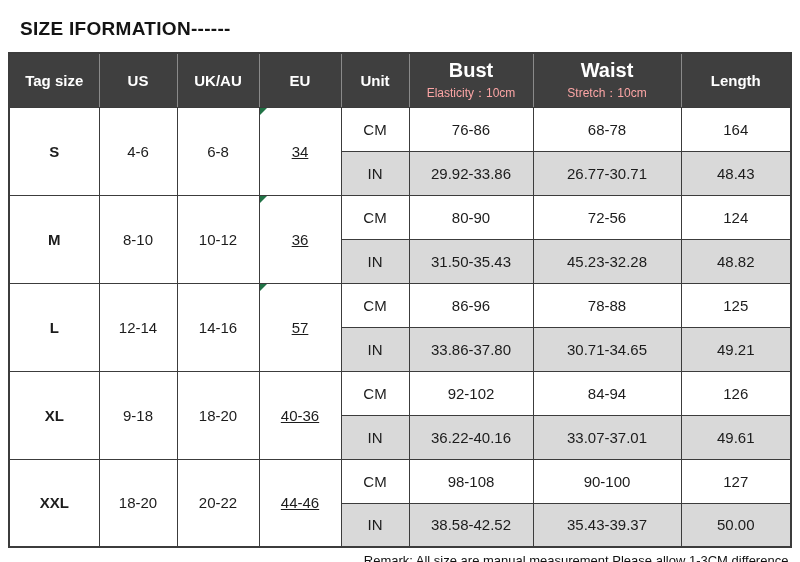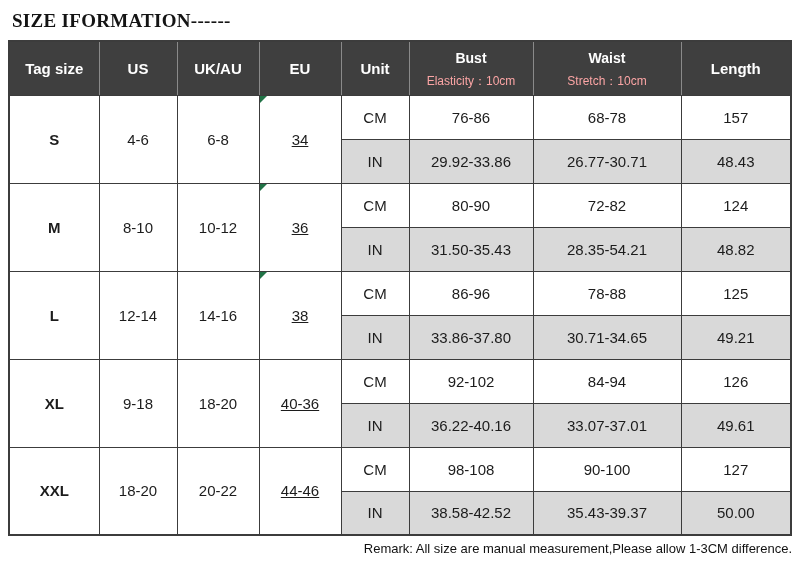--- a/index.html
+++ b/index.html
@@ -15,24 +15,23 @@
   html, body { margin: 0; padding: 0; }
   body {
     width: 800px; height: 562px; background: #ffffff;
     font-family: "Liberation Sans", sans-serif;
     color: var(--text);
     overflow: hidden;
   }
   .page { position: relative; width: 800px; height: 562px; }
 
   .title {
-    margin: 4px; padding: 6px 0 0 8px;
+    margin: 12px; padding: 6px 0 0 8px;
     font-size: 19px; font-weight: bold; color: #141414;
     letter-spacing: 0.3px;
-    font-family: Liberation Serif, serif;
   }
 
   table.size-chart {
     border-collapse: collapse;
     table-layout: fixed;
     margin: 8px 0 0 8px;
     width: 784px;
     border: 2px solid var(--border);
   }
   col.c-tag    { width: 90px; }
@@ -60,21 +59,21 @@
     font-weight: bold;
     height: 54px;
     border-left: 1px solid var(--header-divider);
     border-right: 1px solid var(--header-divider);
     border-top: 2px solid var(--border);
     border-bottom: 1px solid var(--border);
   }
   thead th:first-child { border-left: 2px solid var(--border); }
   thead th:last-child  { border-right: 2px solid var(--border); }
 
-  .h-main { font-size: 14px; font-weight: bold; line-height: 18px; }
+  .h-main { font-size: 20px; font-weight: bold; line-height: 18px; }
   .h-sub  { font-size: 12px; font-weight: normal; color: #fca5a5; line-height: 14px; margin-top: 7px; }
 
   tbody td { height: 44px; }
   tr.in-row td { background: var(--alt-row-bg); }
   td.tag-cell { font-weight: bold; }
   td.span-cell { background: #ffffff; }
 
   td.eu-cell { position: relative; text-decoration: underline; }
   .corner-flag {
     position: absolute; top: 0; left: 0;
@@ -130,51 +129,51 @@
     <tbody>
 
       <tr class="cm-row">
         <td class="tag-cell span-cell" rowspan="2">S</td>
         <td class="span-cell" rowspan="2">4-6</td>
         <td class="span-cell" rowspan="2">6-8</td>
         <td class="span-cell eu-cell" rowspan="2"><span class="corner-flag"></span><span>34</span></td>
         <td>CM</td>
         <td>76-86</td>
         <td>68-78</td>
-        <td>157</td>
+        <td>164</td>
       </tr>
       <tr class="in-row">
         <td>IN</td>
         <td>29.92-33.86</td>
         <td>26.77-30.71</td>
         <td>48.43</td>
       </tr>
 
       <tr class="cm-row">
         <td class="tag-cell span-cell" rowspan="2">M</td>
         <td class="span-cell" rowspan="2">8-10</td>
         <td class="span-cell" rowspan="2">10-12</td>
         <td class="span-cell eu-cell" rowspan="2"><span class="corner-flag"></span><span>36</span></td>
         <td>CM</td>
         <td>80-90</td>
-        <td>72-82</td>
+        <td>72-56</td>
         <td>124</td>
       </tr>
       <tr class="in-row">
         <td>IN</td>
         <td>31.50-35.43</td>
-        <td>28.35-54.21</td>
+        <td>45.23-32.28</td>
         <td>48.82</td>
       </tr>
 
       <tr class="cm-row">
         <td class="tag-cell span-cell" rowspan="2">L</td>
         <td class="span-cell" rowspan="2">12-14</td>
         <td class="span-cell" rowspan="2">14-16</td>
-        <td class="span-cell eu-cell" rowspan="2"><span class="corner-flag"></span><span>38</span></td>
+        <td class="span-cell eu-cell" rowspan="2"><span class="corner-flag"></span><span>57</span></td>
         <td>CM</td>
         <td>86-96</td>
         <td>78-88</td>
         <td>125</td>
       </tr>
       <tr class="in-row">
         <td>IN</td>
         <td>33.86-37.80</td>
         <td>30.71-34.65</td>
         <td>49.21</td>

